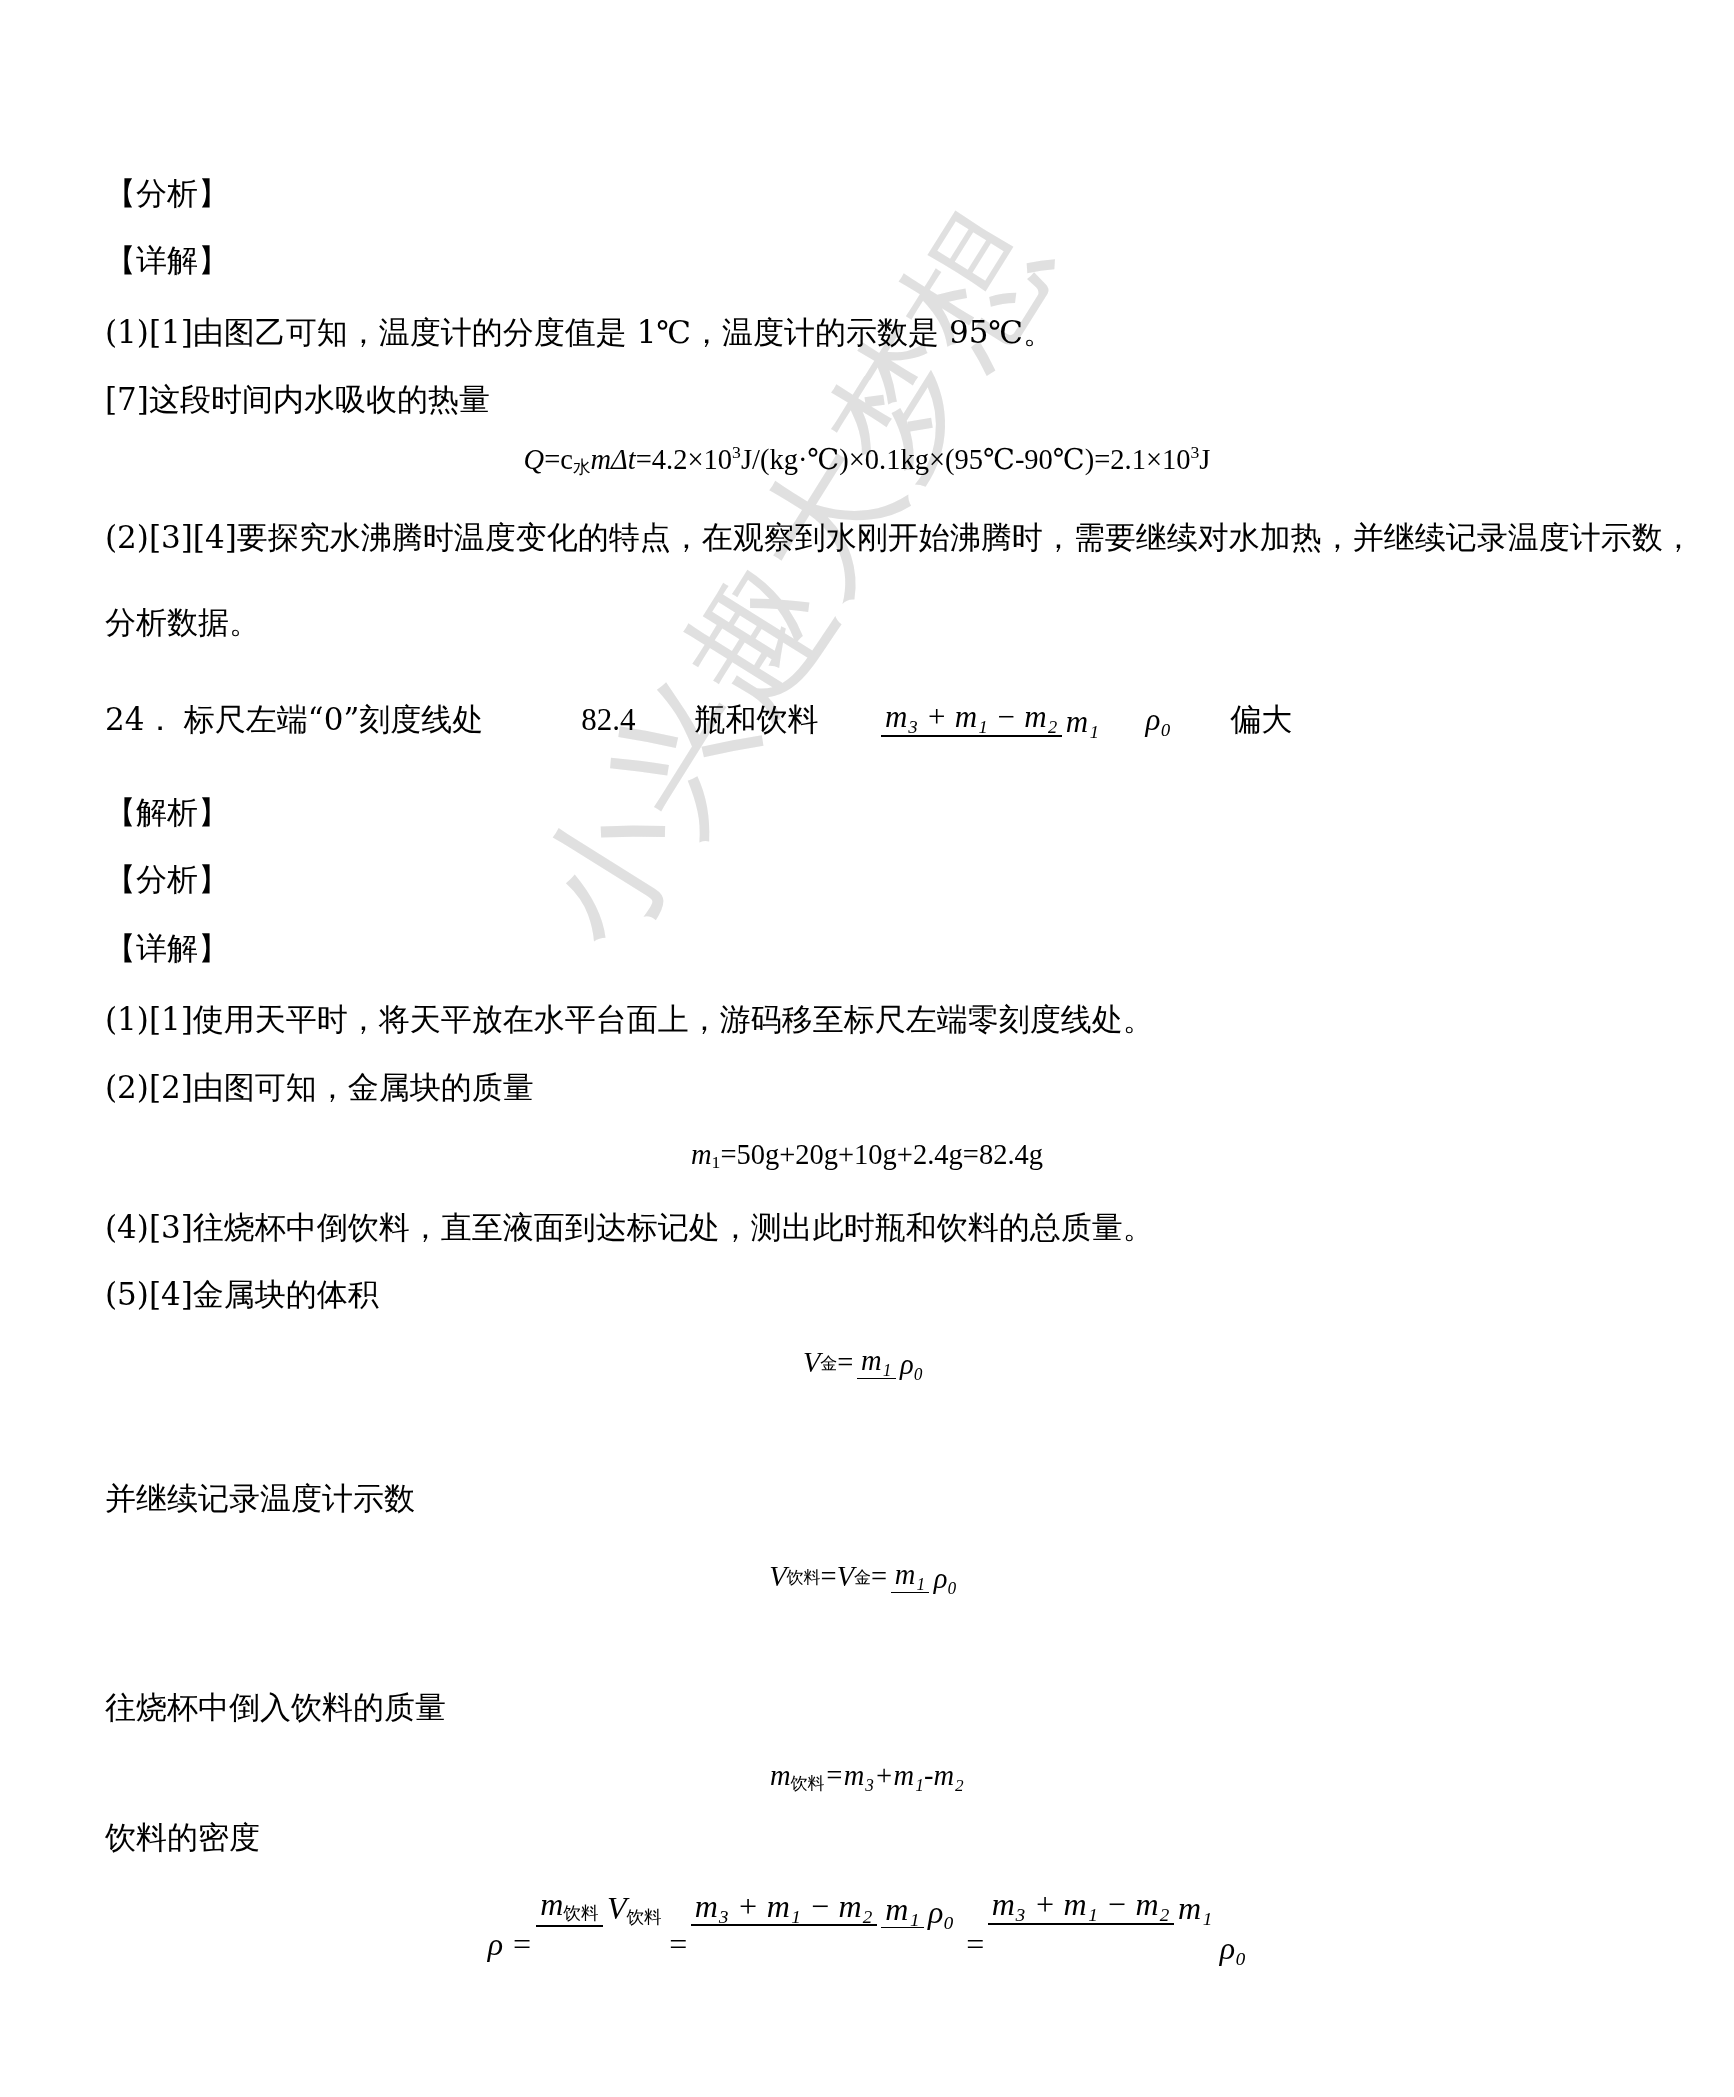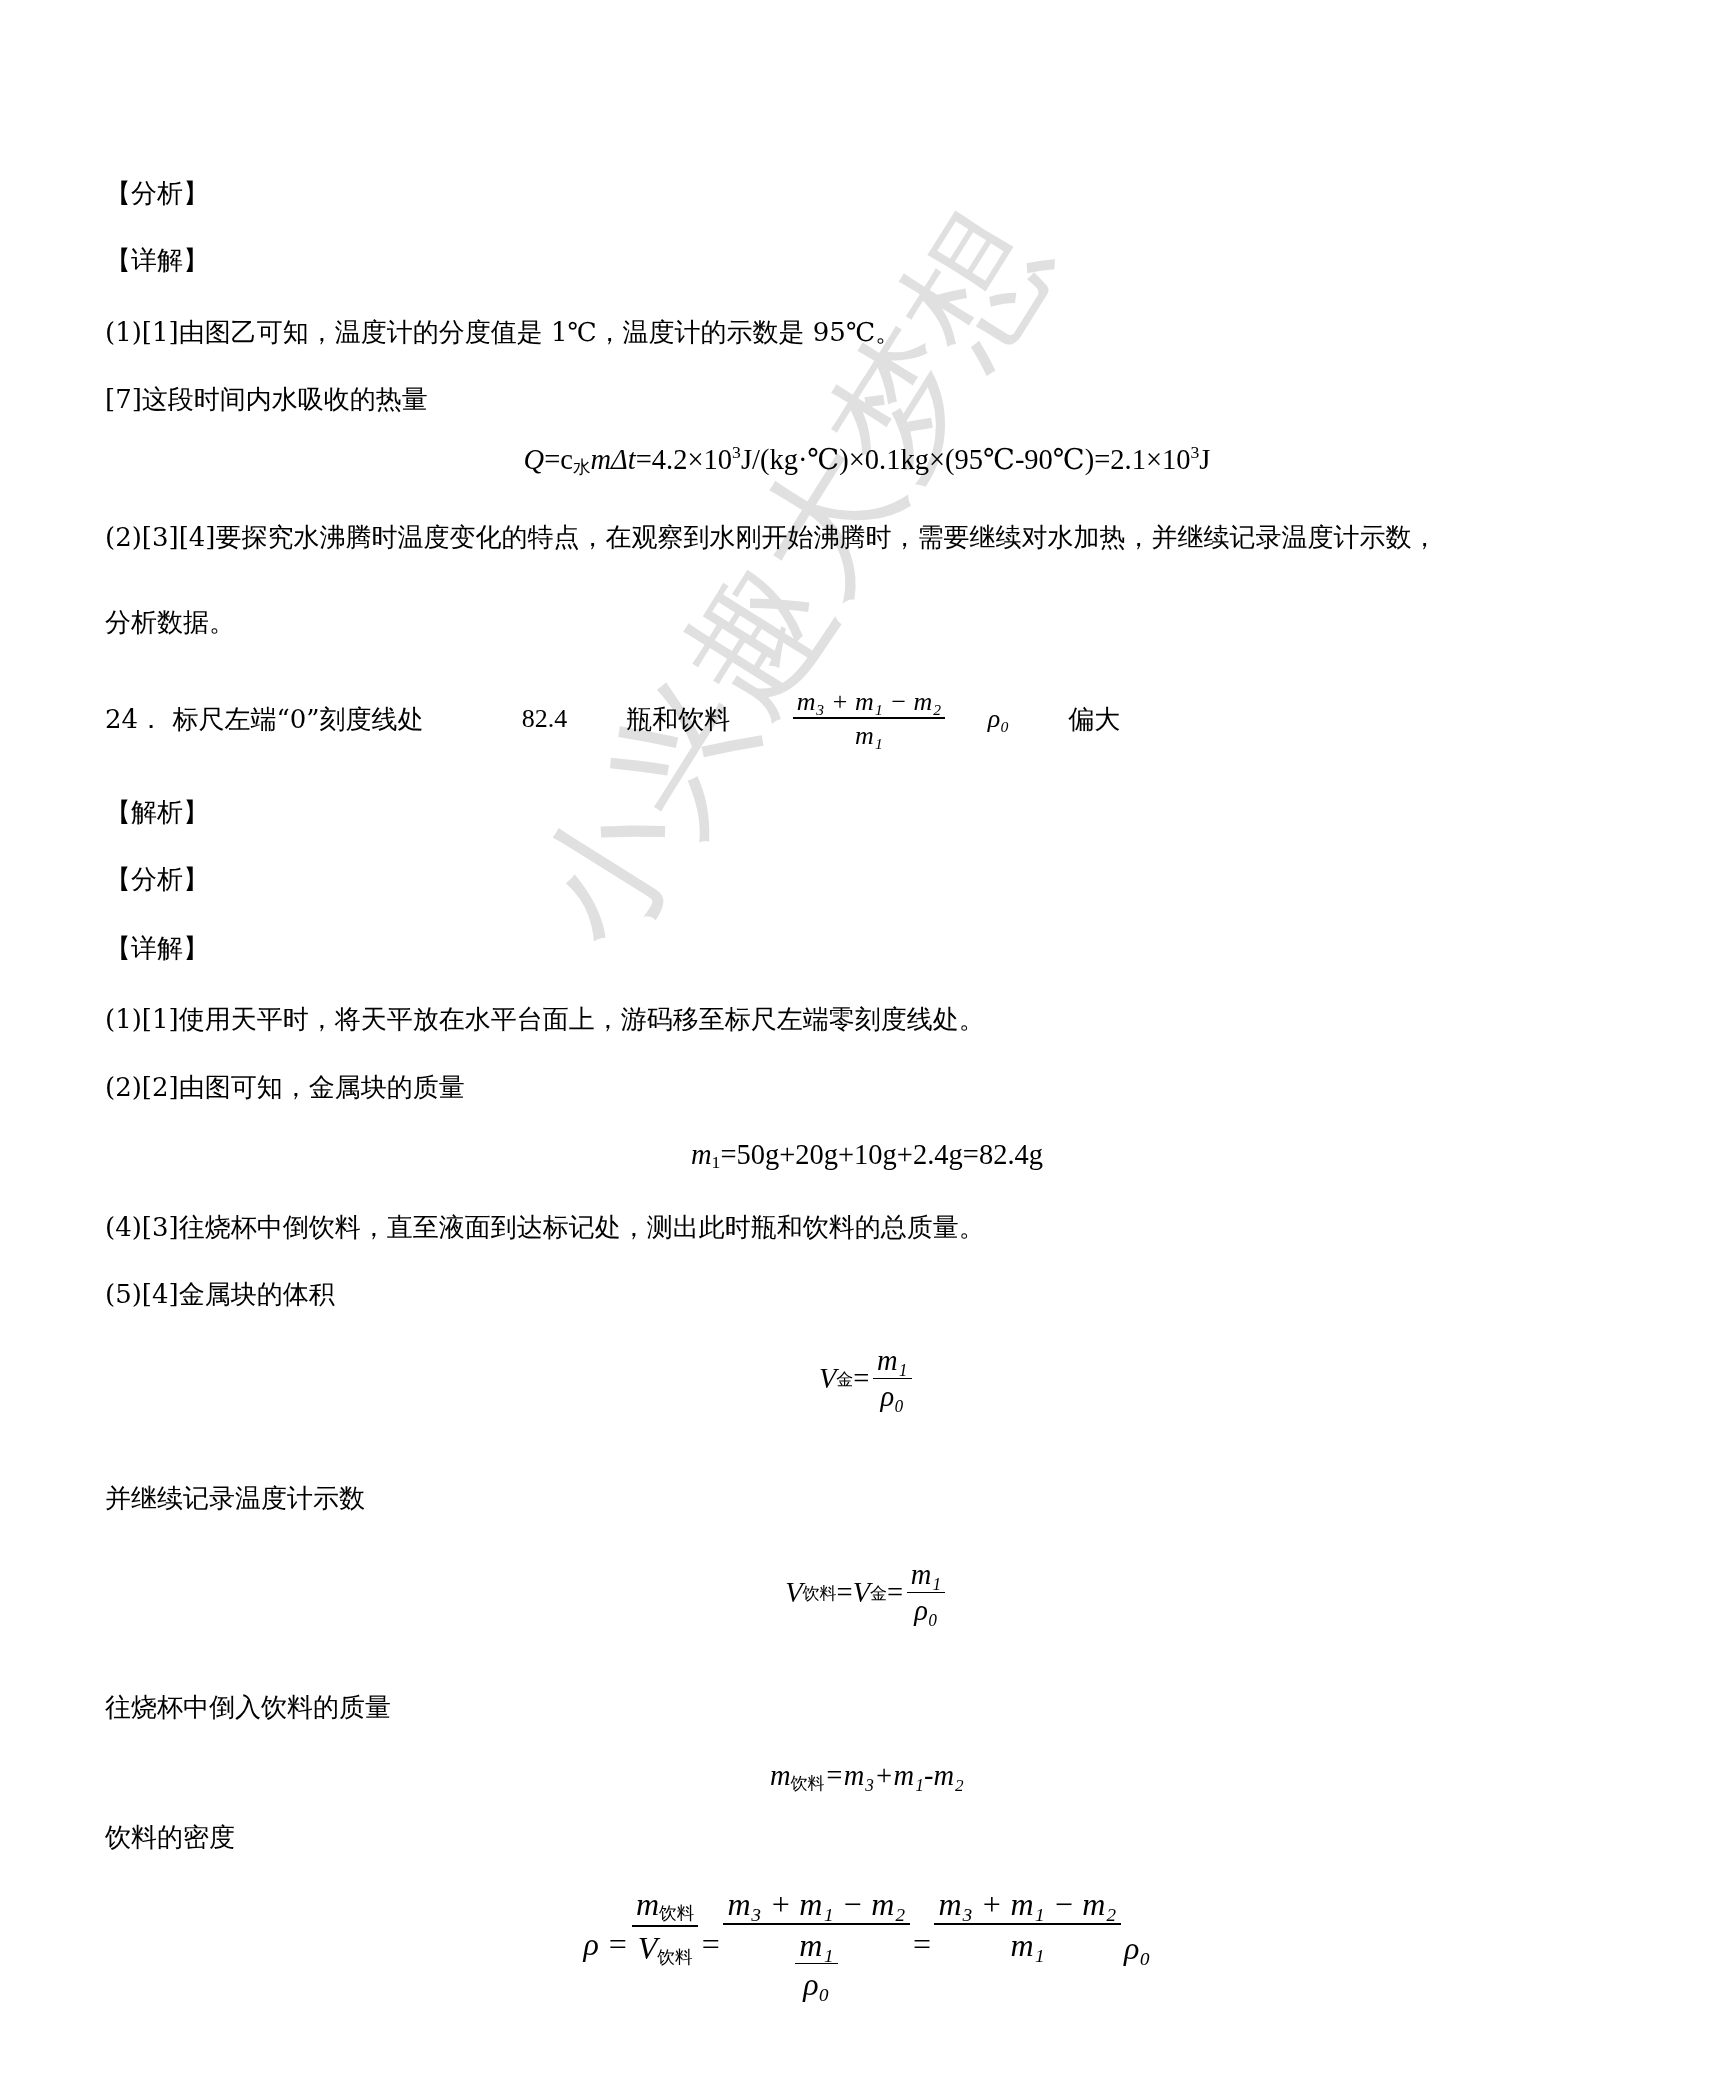--- a/index.html
+++ b/index.html
@@ -1,25 +1,25 @@
 <!DOCTYPE html>
 <html style="font-size:6.7px"><head>
 <meta charset="utf-8">
 <style>
   html, body { margin:0; padding:0; background:#ffffff; }
   body { width:1734px; height:2452px; position:relative; overflow:hidden;
          font-family:"DejaVu Serif","Liberation Serif",serif; color:#000; }
-  .line { position:absolute; left:105px; font-size:26px; line-height:38px; white-space:nowrap; }
+  .line { position:absolute; left:105px; font-size:31px; line-height:38px; white-space:nowrap; }
   .center { position:absolute; left:0; width:1734px; text-align:center; font-size:28.5px; white-space:nowrap;
             font-family:"Liberation Serif","DejaVu Serif",serif; }
   .math { font-family:"Liberation Serif","DejaVu Serif",serif;margin-left:39px; }
   i { font-style:italic; }
   sub { font-size:0.62em; vertical-align:-0.25em; }
   sup { font-size:0.62em; vertical-align:0.6em; }
-  .frac { display:inline-flex; flex-direction:column; align-items:center; vertical-align:middle; margin:0 3.4px; }
+  .frac { display:inline-flex; align-items:center; vertical-align:middle; margin:0 3.4px; }
   .frac .num { padding:0 4.2px 2.5px; border-bottom:2.1px solid #000; line-height:1; }
   .frac .den { padding:4.2px 4.2px 0; line-height:1; }
   .frac.thin .num { border-bottom-width:1.7px; }
   .gap { display:inline-block; width:59px; }
   .watermark { position:absolute; left:495px; top:881px; font-size:138px; color:#d9d9d9;
                transform:rotate(-58deg); transform-origin:left top; white-space:nowrap;
                font-family:"DejaVu Serif",serif; opacity:0.8; z-index:0; pointer-events:none; }
   .content { position:relative; z-index:1; }
 </style>
 </head>

